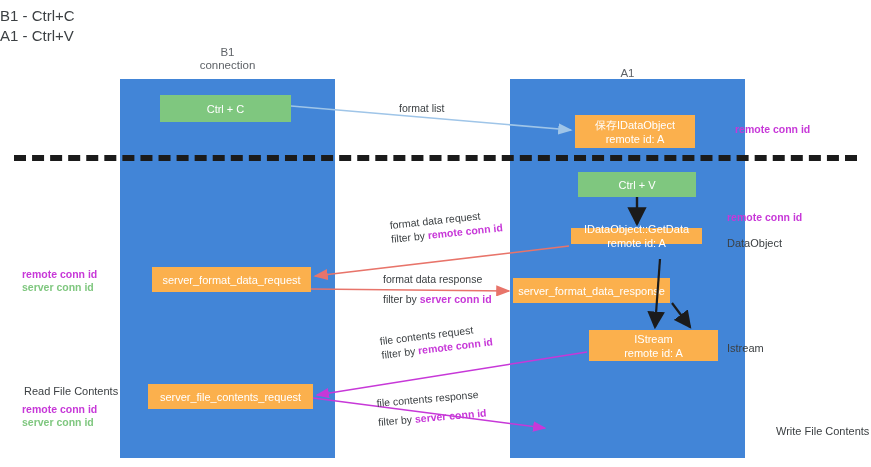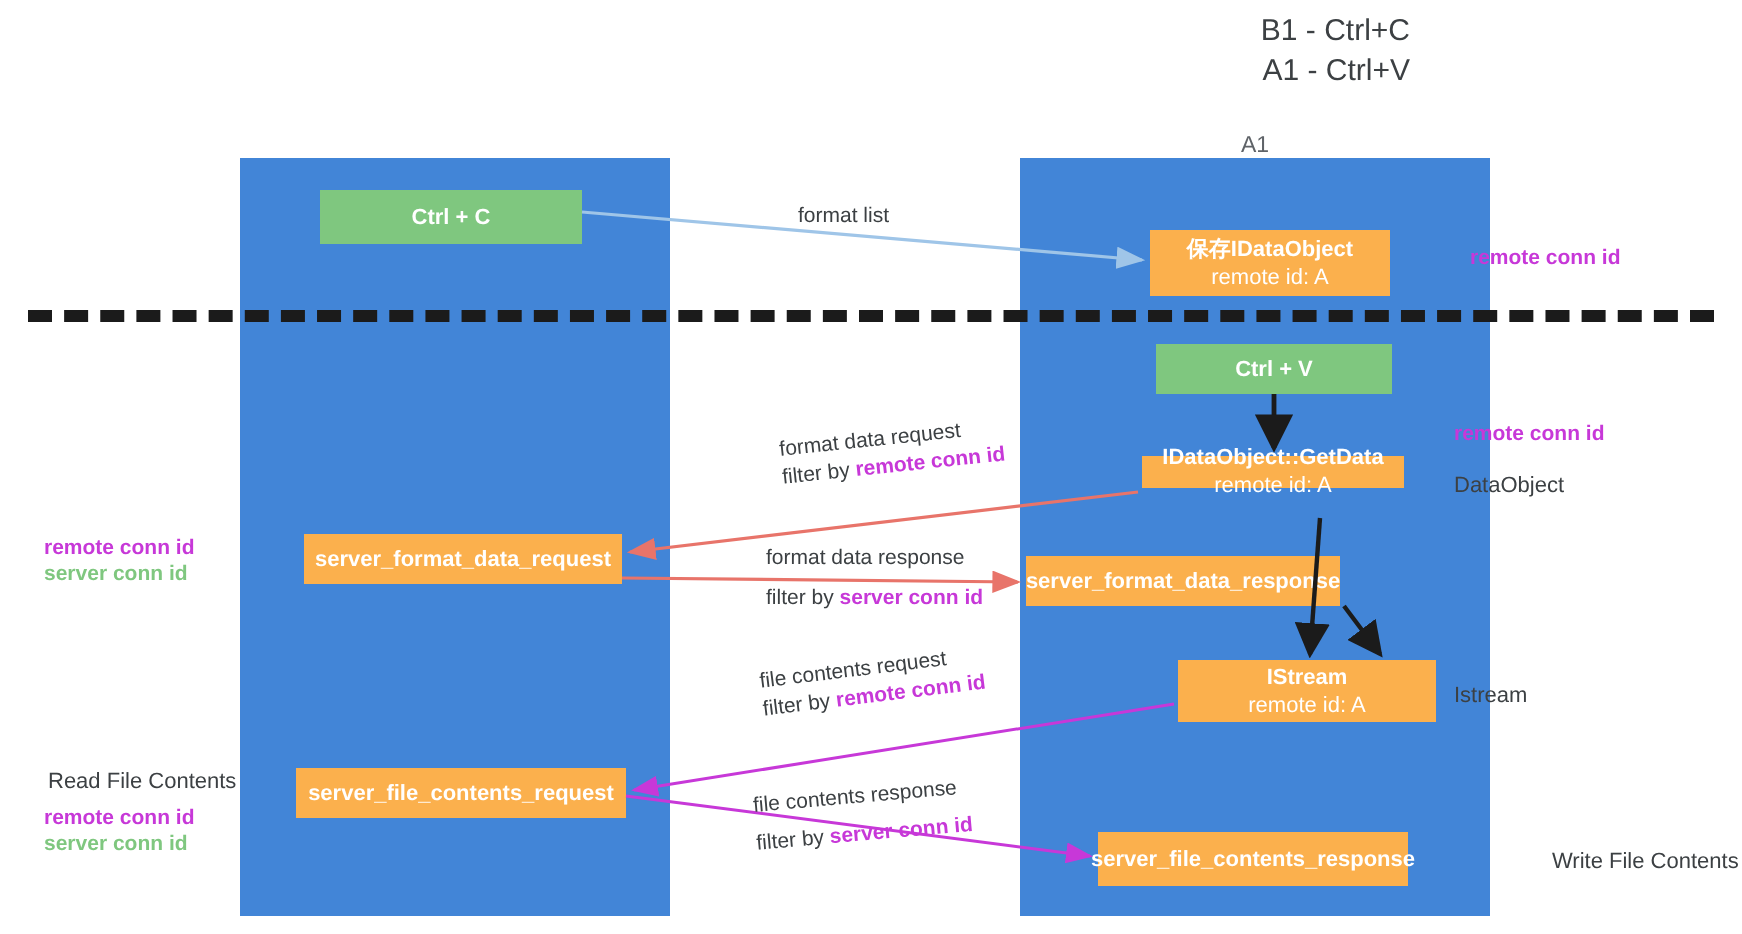--- a/index.html
+++ b/index.html
@@ -15,21 +15,21 @@
     width: 871px;
     height: 467px;
     background: #ffffff;
     overflow: hidden;
   }
   .abs { position: absolute; }
 
   
   #title {
     left: 0; top: 6px; width: 705px;
-    text-align: right;
+    text-align: left;
     font-size: 15px;
     color: #3c4043;
     line-height: 20px;
   }
   #title div { white-space: pre; }
 
   
   .col-head {
     text-align: center;
     font-size: 11.5px;
@@ -54,21 +54,21 @@
     align-items: center;
     justify-content: center;
     color: #ffffff;
     font-size: 11px;
     line-height: 14px;
     text-align: center;
     z-index: 5;
   }
   .node.green { background: #7fc77f; }
   .node.orange { background: #fbb04d; }
-  .node .l1 { white-space: nowrap; font-weight: bold; }
+  .node .l1 { white-space: nowrap; }
   .node .l2 { white-space: nowrap; }
 
   #n-ctrlc   { left: 160px; top: 95px;  width: 131px; height: 27px; }
   #n-save    { left: 575px; top: 115px; width: 120px; height: 33px; }
   #n-ctrlv   { left: 578px; top: 172px; width: 118px; height: 25px; }
   #n-getdata { left: 571px; top: 228px; width: 131px; height: 16px; }
   #n-sfdreq  { left: 152px; top: 267px; width: 159px; height: 25px; }
   #n-sfdres  { left: 513px; top: 278px; width: 157px; height: 25px; }
   #n-istream { left: 589px; top: 330px; width: 129px; height: 31px; }
   #n-sfcreq  { left: 148px; top: 384px; width: 165px; height: 25px; }
@@ -118,20 +118,24 @@
 </head>
 <body>
 
 <div id="stage">
 
   <div id="title" class="abs">
     <div>B1 - Ctrl+C</div>
     <div>A1 - Ctrl+V</div>
   </div>
 
+  <div id="head-b1" class="abs col-head">
+    <div>B1</div>
+    <div>connection</div>
+  </div>
   <div id="head-a1" class="abs col-head">
     <div>A1</div>
     <div>remote</div>
   </div>
 
   <div id="lane-b1" class="abs lane"></div>
   <div id="lane-a1" class="abs lane"></div>
 
   <svg id="svg-layer" class="abs" width="871" height="467">
     <defs>
@@ -194,23 +198,20 @@
 
   <div id="n-istream" class="abs node orange">
     <div class="l1">IStream</div>
     <div class="l2">remote id: A</div>
   </div>
 
   <div id="n-sfcreq" class="abs node orange">
     <div class="l1">server_file_contents_request</div>
   </div>
 
-  <div id="n-sfcres" class="abs node orange">
-    <div class="l1">server_file_contents_response</div>
-  </div>
 
   <div id="divider" class="abs"></div>
 
   <div class="abs edge-label" style="left:399px; top:101px;">
     <span>format list</span>
   </div>
 
   <div class="abs edge-label" style="left:389px; top:218px; transform: rotate(-6deg); transform-origin: left top;">
     <div>format data request</div>
     <div><span>filter by </span><span class="hi-remote">remote conn id</span></div>

